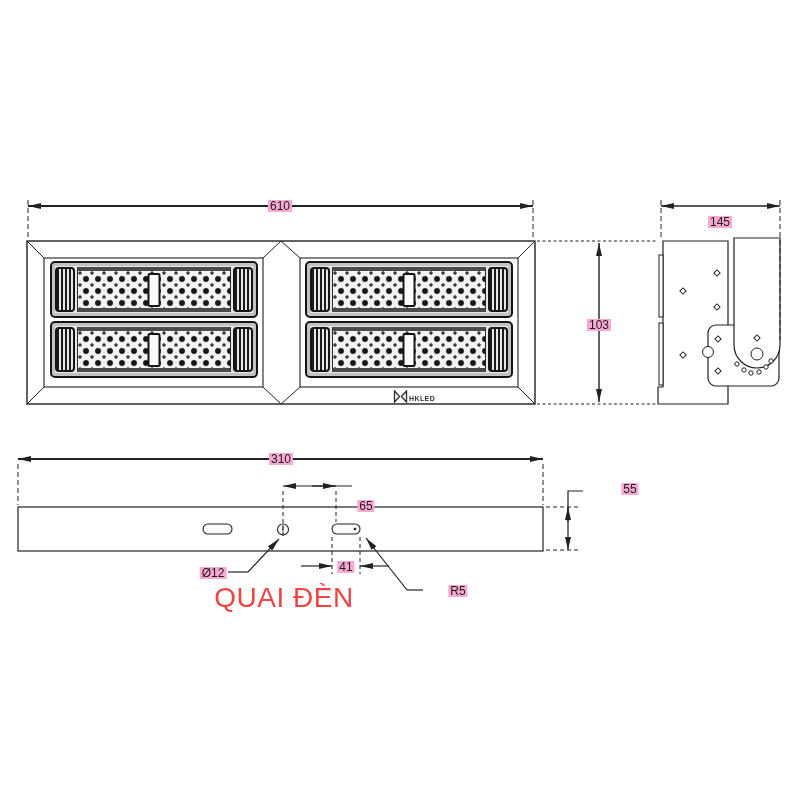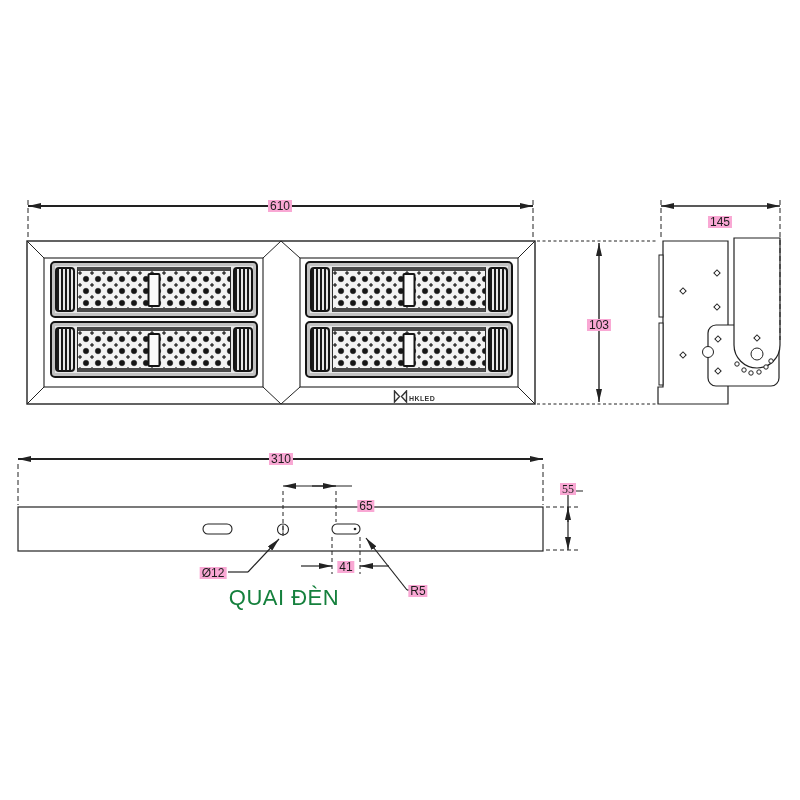--- a/index.html
+++ b/index.html
@@ -3,22 +3,22 @@
 <meta charset="utf-8">
 <style>
   html,body{margin:0;padding:0;background:#fff;}
   .canvas{position:relative;width:800px;height:800px;background:#ffffff;overflow:hidden;
           font-family:"Liberation Sans", sans-serif;color:#1c1c1c;}
   .linework{position:absolute;left:0;top:0;}
 
   
   .dim-text{position:absolute;transform:translate(-50%,-50%);font-size:12px;line-height:1;
             background:#f9a8d4;padding:0 2px;white-space:nowrap;color:#1c1c1c;}
-  .note-text{position:absolute;transform:translate(-50%,-50%);font-size:22px;line-height:1;
-             letter-spacing:.5px;white-space:nowrap;color:#15803d;}
+  .note-text{position:absolute;transform:translate(-50%,-50%);font-size:28px;line-height:1;
+             letter-spacing:.5px;white-space:nowrap;color:#ef4444;}
 
   
   .module{position:absolute;box-sizing:border-box;border:2px solid #151515;border-radius:5px;
           background:#e6e6e6;box-shadow:inset 0 0 0 3px #c2c2c2;display:flex;align-items:stretch;
           padding:4px 3px;gap:2px;}
   .cap{width:20px;box-sizing:border-box;border:2px solid #151515;border-radius:4px;
        background:repeating-linear-gradient(90deg,#1a1a1a 0 2px,#e8e8e8 2px 4px);}
   .core{flex:1;box-sizing:border-box;border:1px solid #2a2a2a;border-top:4px solid #4a4a4a;
         border-bottom:4px solid #4a4a4a;background-color:#f3f3f3;
         background-image:
@@ -184,19 +184,19 @@
       <path d="M1.5,1 L6.5,6.5 L1.5,12 Z M13.5,1 L8.5,6.5 L13.5,12 Z" fill="none" stroke="#333" stroke-width="1.4"></path>
     </svg>
     <span class="logo-text">HKLED</span>
   </div>
 
   <div class="dim-text" style="left:280px;top:206px;">610</div>
   <div class="dim-text" style="left:720px;top:206px;margin-top:16px;">145</div>
   <div class="dim-text" style="left:599px;top:325px;">103</div>
   <div class="dim-text" style="left:281px;top:459px;">310</div>
   <div class="dim-text" style="left:366px;top:486px;margin-top:20px;">65</div>
-  <div class="dim-text" style="left:568px;top:489px;font-family:Liberation Serif, serif;">55</div>
+  <div class="dim-text" style="left:630px;top:489px;">55</div>
   <div class="dim-text" style="left:346px;top:567px;">41</div>
   <div class="dim-text" style="left:213px;top:573px;">Ø12</div>
-  <div class="dim-text" style="left:418px;top:591px;">R5</div>
+  <div class="dim-text" style="left:458px;top:591px;">R5</div>
   <div class="note-text" style="left:284px;top:598px;">QUAI ĐÈN</div>
 
 </div>
 
 </body></html>

